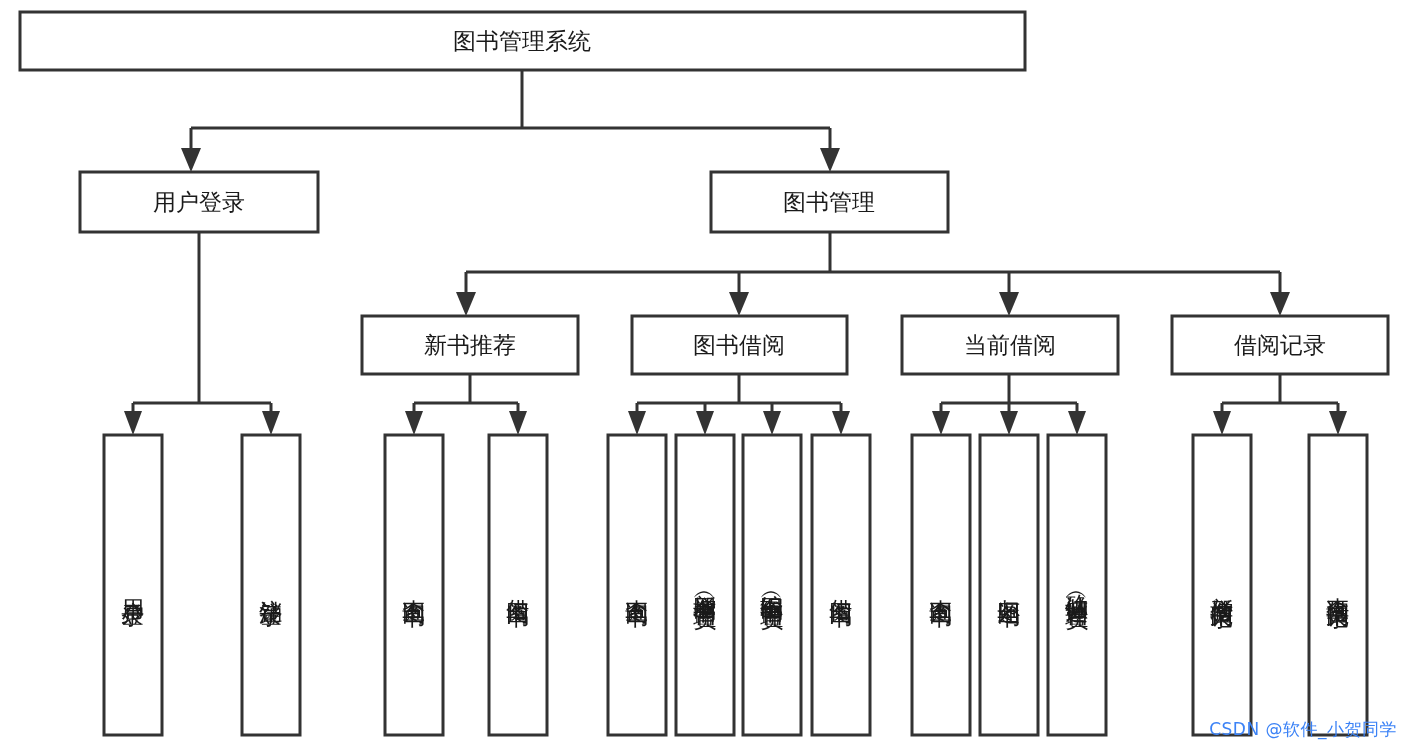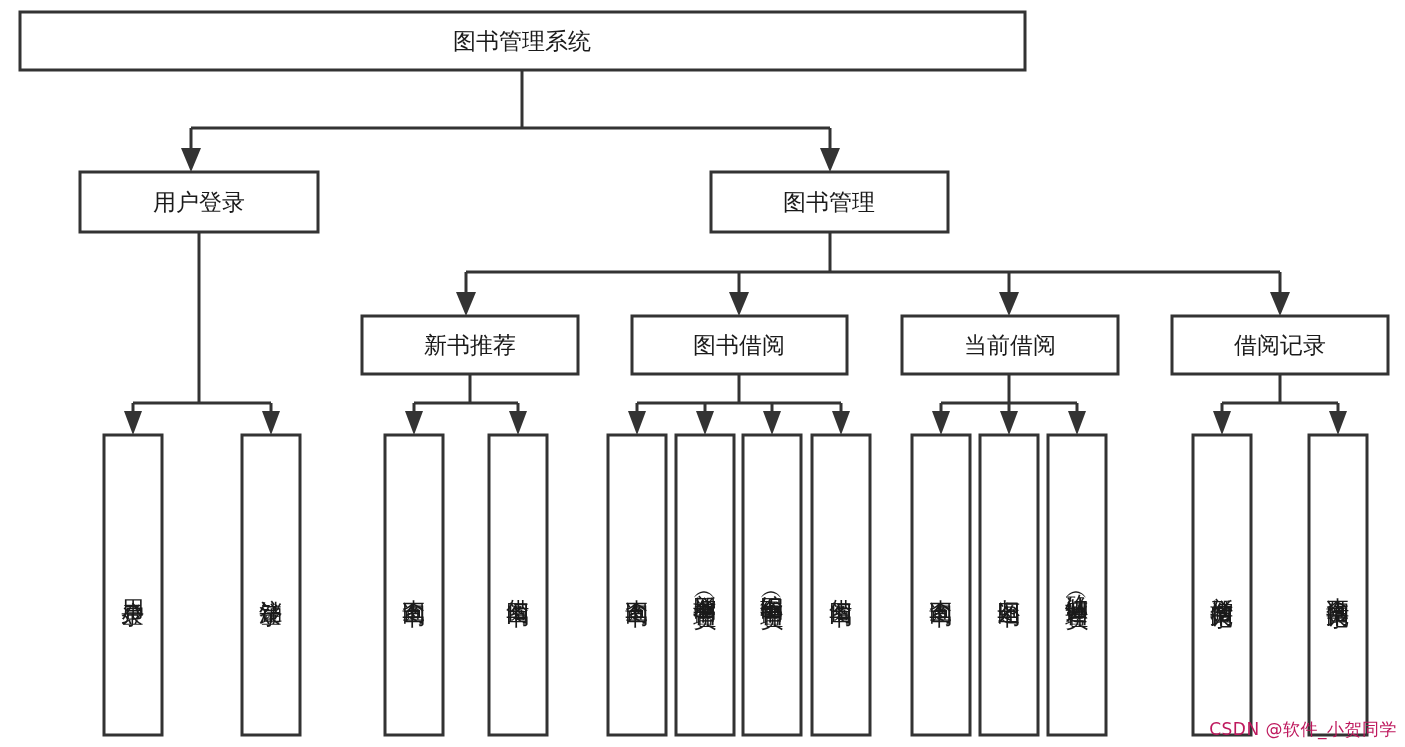--- a/index.html
+++ b/index.html
@@ -65,21 +65,21 @@
     color: #1a1a1a;
     letter-spacing: 2px;
     white-space: nowrap;
   }
   .watermark {
     position: absolute;
     right: 8px;
     bottom: 6px;
     font-family: "DejaVu Sans", "Liberation Sans", sans-serif;
     font-size: 17px;
-    color: #be185d;
+    color: #3b82f6;
     letter-spacing: 0.5px;
     white-space: nowrap;
   }
 </style>
 </head>
 <body>
 
 <div id="diagram-root">
 
   <svg class="diagram-canvas" viewBox="0 0 1405 747" xmlns="http://www.w3.org/2000/svg">

